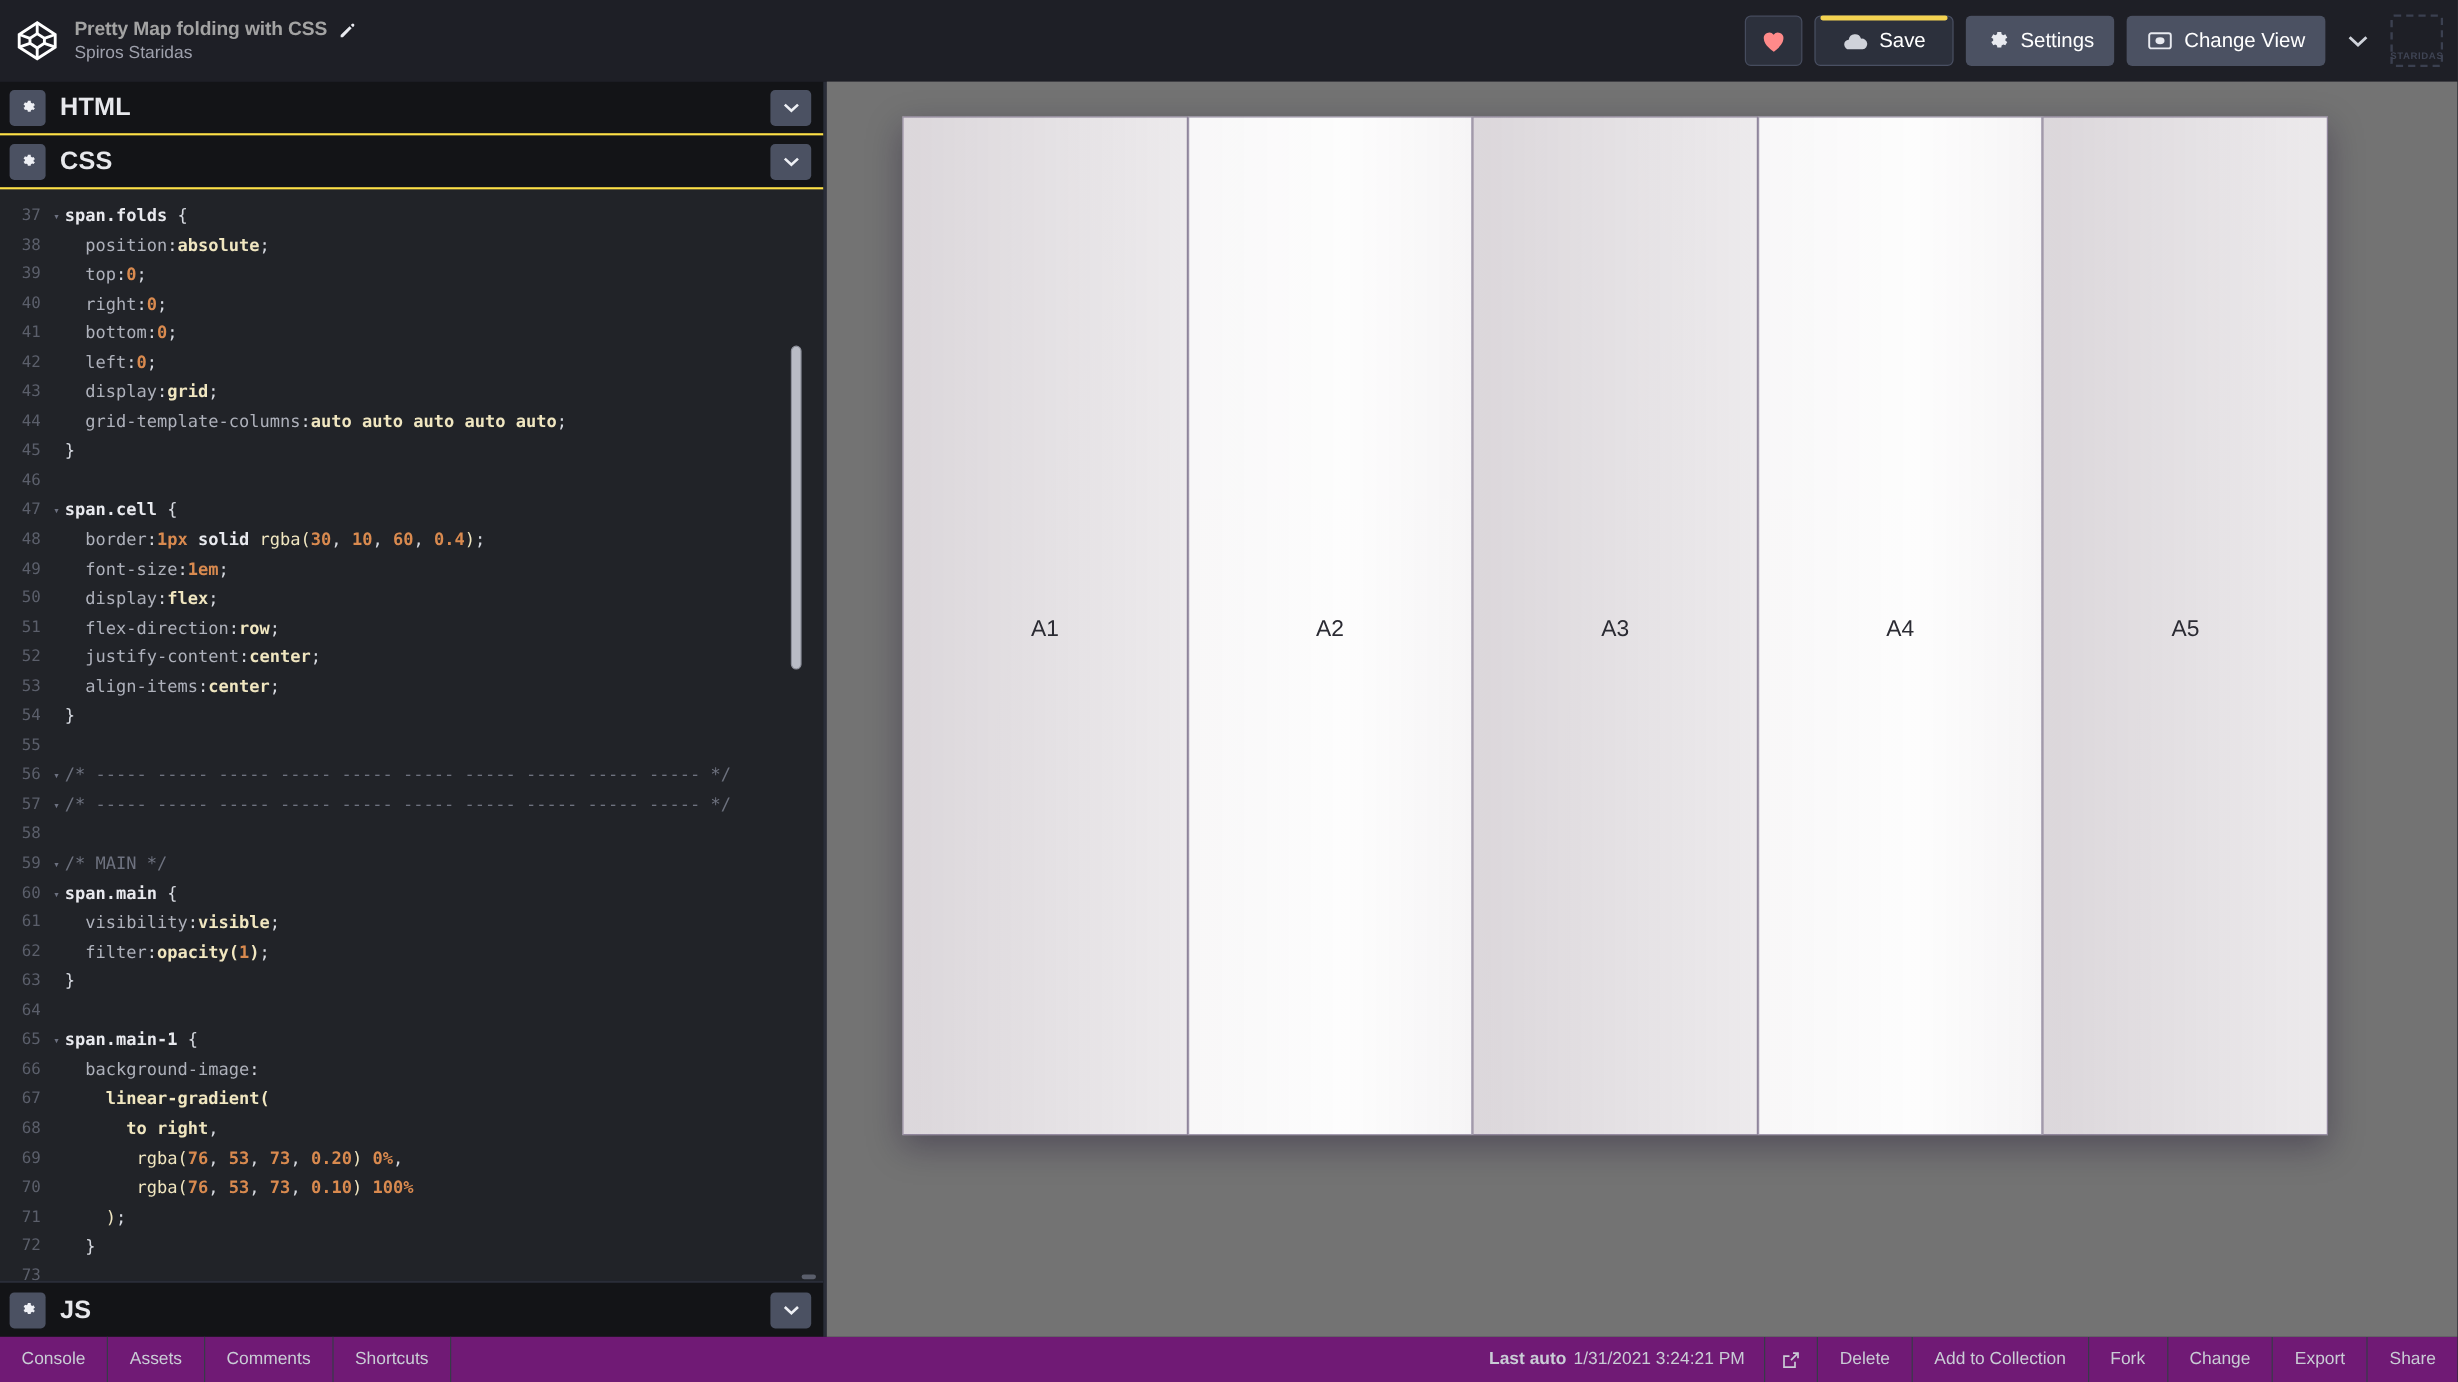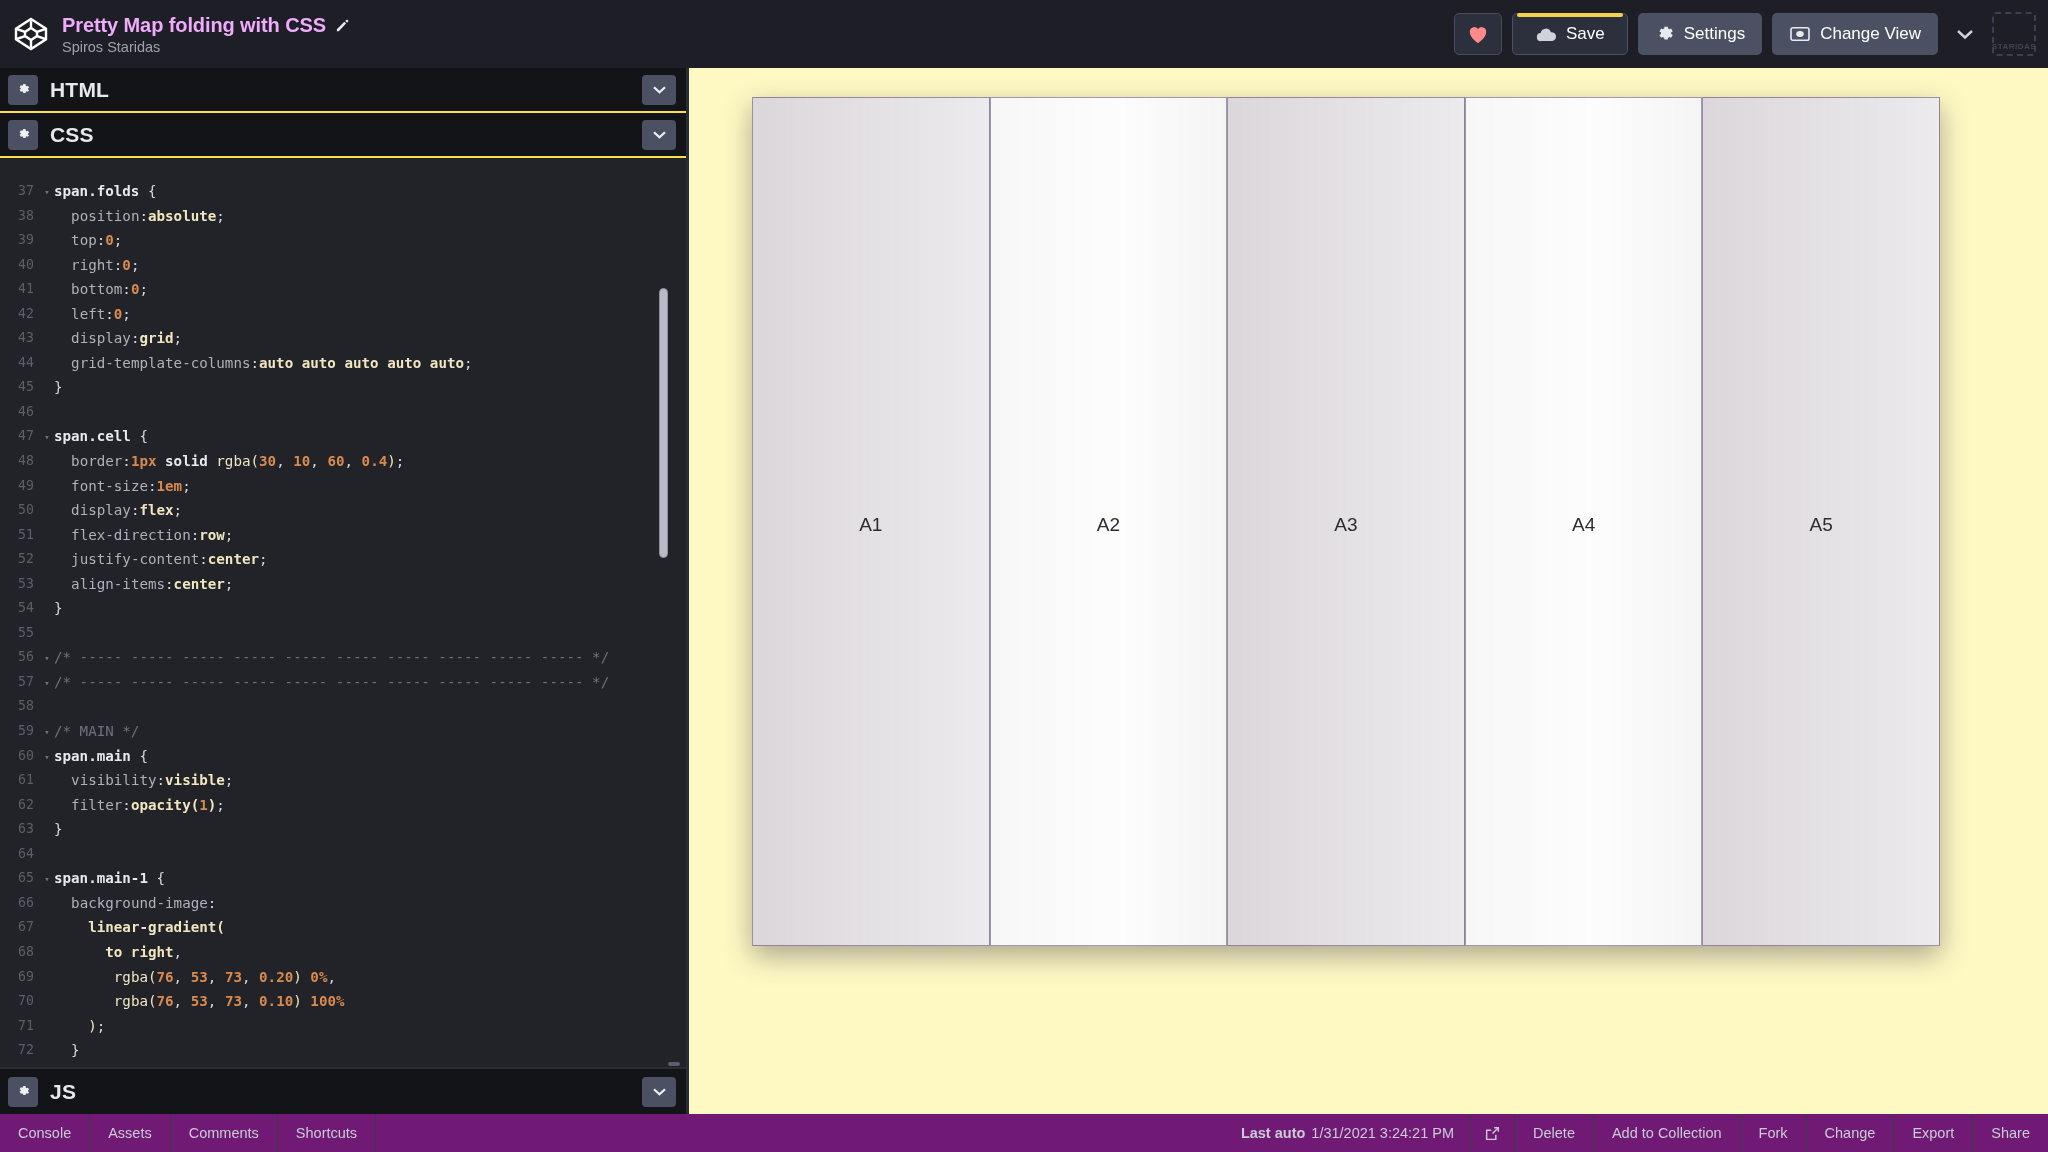--- a/index.html
+++ b/index.html
@@ -16,21 +16,21 @@
     height: 68px; flex: 0 0 68px;
     background: #1e1f26;
     display: flex; align-items: center;
     padding: 0 12px 0 10px;
     position: relative;
   }
   .pen-logo { width: 42px; height: 42px; flex: 0 0 42px; display:flex; align-items:center; justify-content:center; }
   .pen-title-block { margin-left: 10px; display: flex; flex-direction: column; justify-content: center; }
   .pen-title-row { display: flex; align-items: center; gap: 9px; }
   .pen-title {
-    font-size: 20px; font-weight: bold; color: #f0abfc; letter-spacing: -0.1px;
+    font-size: 16px; font-weight: bold; color: #a3a3a3; letter-spacing: -0.1px;
     white-space: nowrap;
   }
   .pen-pencil { width: 15px; height: 15px; display:inline-block; }
   .pen-author { font-size: 14.5px; color: #9ea0ac; margin-top: 2px; }
 
   .topbar-right { margin-left: auto; display: flex; align-items: center; gap: 10px; }
   .tb-btn {
     height: 42px; border-radius: 5px;
     display: flex; align-items: center; justify-content: center; gap: 9px;
     padding: 0 16px;
@@ -80,21 +80,21 @@
     display:flex; align-items:center; justify-content:center; cursor:pointer;
   }
   .ed-body {
     flex: 1 1 auto; position: relative; overflow: hidden;
     background: #212328;
   }
   .code-scroll { position: absolute; inset: 0; overflow: hidden; }
   .code {
     font-family: "DejaVu Sans Mono", monospace;
     font-size: 14.2px; line-height: 24.55px;
-    padding-top: 21px;
+    padding-top: 10px;
     white-space: pre;
   }
   .ln { display: flex; align-items: flex-start; height: 24.55px; }
   .ln .num {
     width: 40px; flex: 0 0 40px; text-align: right; padding-right: 6px;
     color: #5b5f6b; font-size: 13.2px; line-height: 24.55px; user-select:none;
   }
   .ln .fold {
     width: 14px; flex: 0 0 14px; text-align:center; color:#6d7180; font-size: 9px;
     line-height: 26px; user-select:none; cursor:pointer;
@@ -119,21 +119,21 @@
     position:absolute; right: 6px; bottom: 1px; width: 12px; height: 4px; background:#5a5e6b; border-radius:2px;
   }
 
   
   .ed-js { flex: 0 0 47px; }
   .ed-js .ed-head { height: 47px; flex: 0 0 47px; border-bottom: none; border-top: 2px solid #2a2d38; }
 
   
   .preview {
     flex: 1 1 auto; position: relative;
-    background: #fef9c3;
+    background: #737373;
     display: flex; align-items: center; justify-content: center;
     overflow: hidden;
   }
   .map {
     position: absolute;
     left: 63px; top: 29px;
     width: 1188px; height: 849px;
     display: grid;
     grid-template-columns: repeat(5, 1fr);
     box-shadow: 0 10px 26px rgba(20,10,40,0.34);

